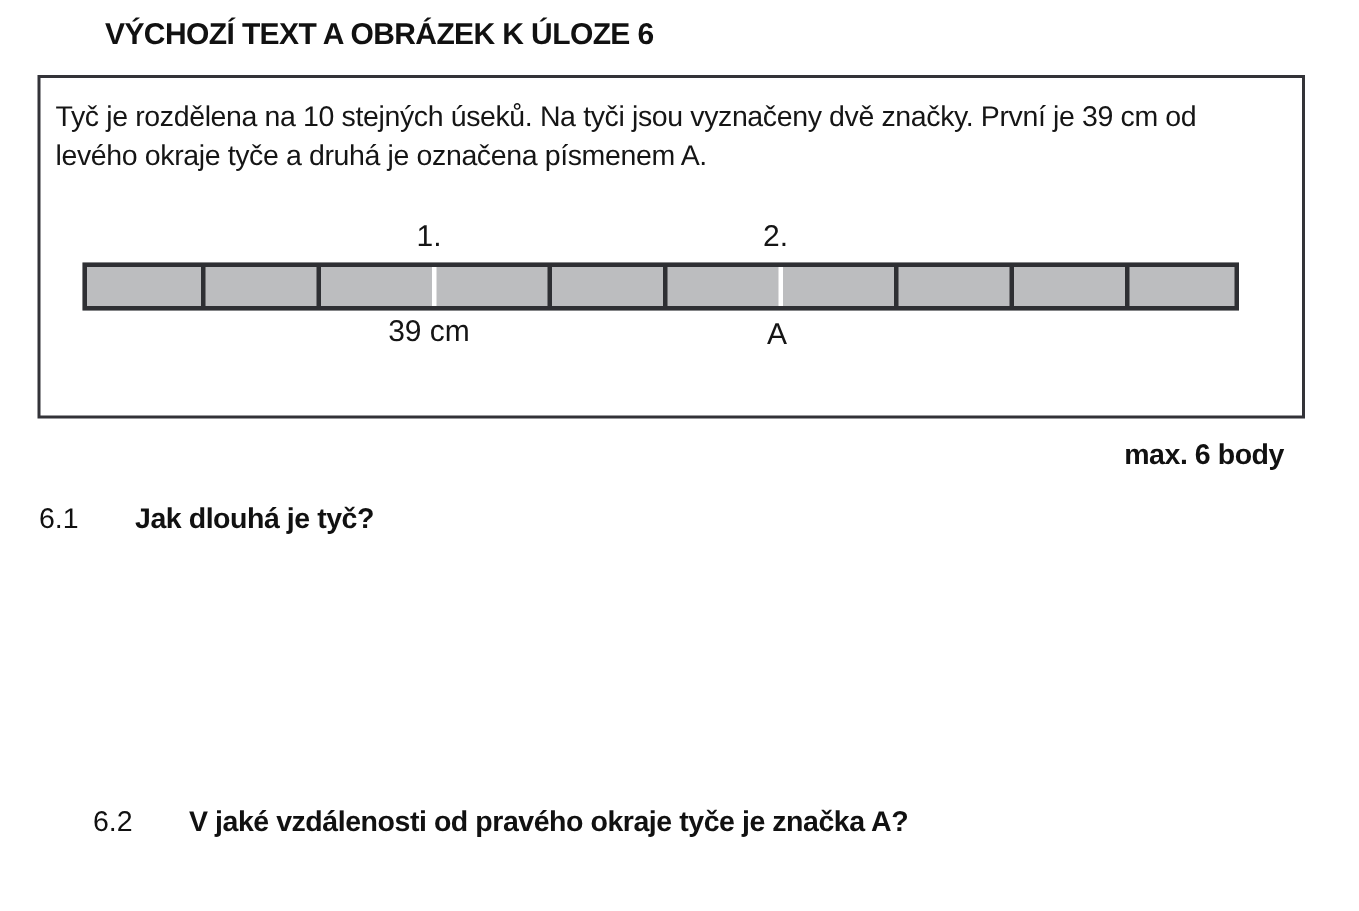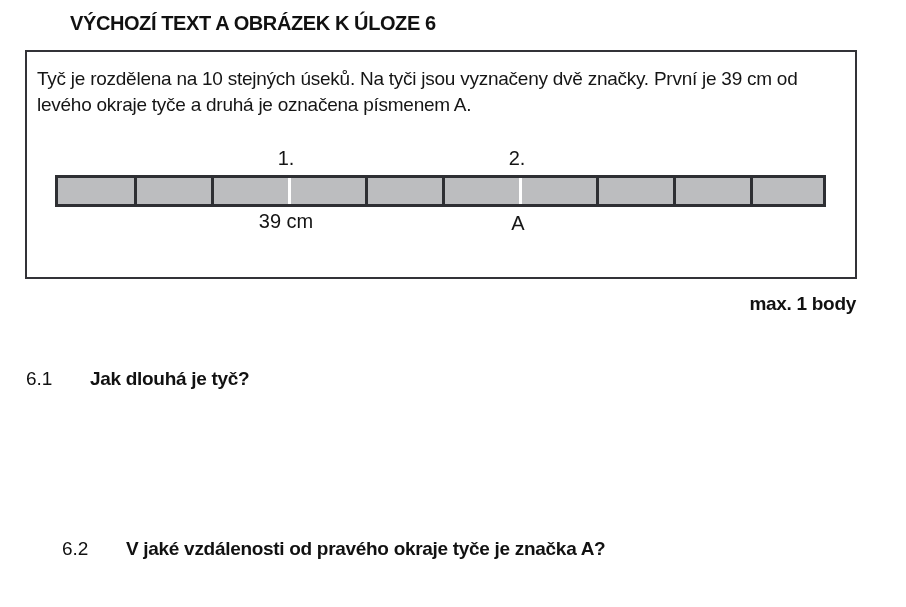--- a/index.html
+++ b/index.html
@@ -28,20 +28,21 @@
       margin-left: 44px;
     }
     .box {
       position: absolute;
       left: 25px;
       top: 50px;
       width: 828px;
       height: 225px;
       border: 2px solid #333338;
       box-sizing: content-box;
+      padding-left: 13px;
     }
     .intro {
       position: absolute;
       left: 10px;
       top: 14px;
       width: 820px;
       font-family: "Liberation Sans", sans-serif;
       font-size: 19px;
       line-height: 26px;
       color: #151515;
@@ -139,21 +140,21 @@
     <div class="mark-line" style="left:462.6px;"></div>
     <div class="seg-line" style="left:539.7px;"></div>
     <div class="seg-line" style="left:616.8px;"></div>
     <div class="seg-line" style="left:693.9px;"></div>
   </div>
 
   <div class="mark-label" style="left:259px;">39 cm</div>
   <div class="mark-label" style="left:491px; top:160px;">A</div>
 </div>
 
-<div class="points">max. 1 body</div>
+<div class="points">max. 6 body</div>
 
-<div class="question" style="top:336px;margin-top:32px;">
+<div class="question" style="top:336px;">
   <span class="qnum">6.1</span><span class="qtext">Jak dlouhá je tyč?</span>
 </div>
 
 <div class="question" style="top:538px;margin-left:36px;">
   <span class="qnum">6.2</span><span class="qtext">V jaké vzdálenosti od pravého okraje tyče je značka A?</span>
 </div>
 
 </body></html>

